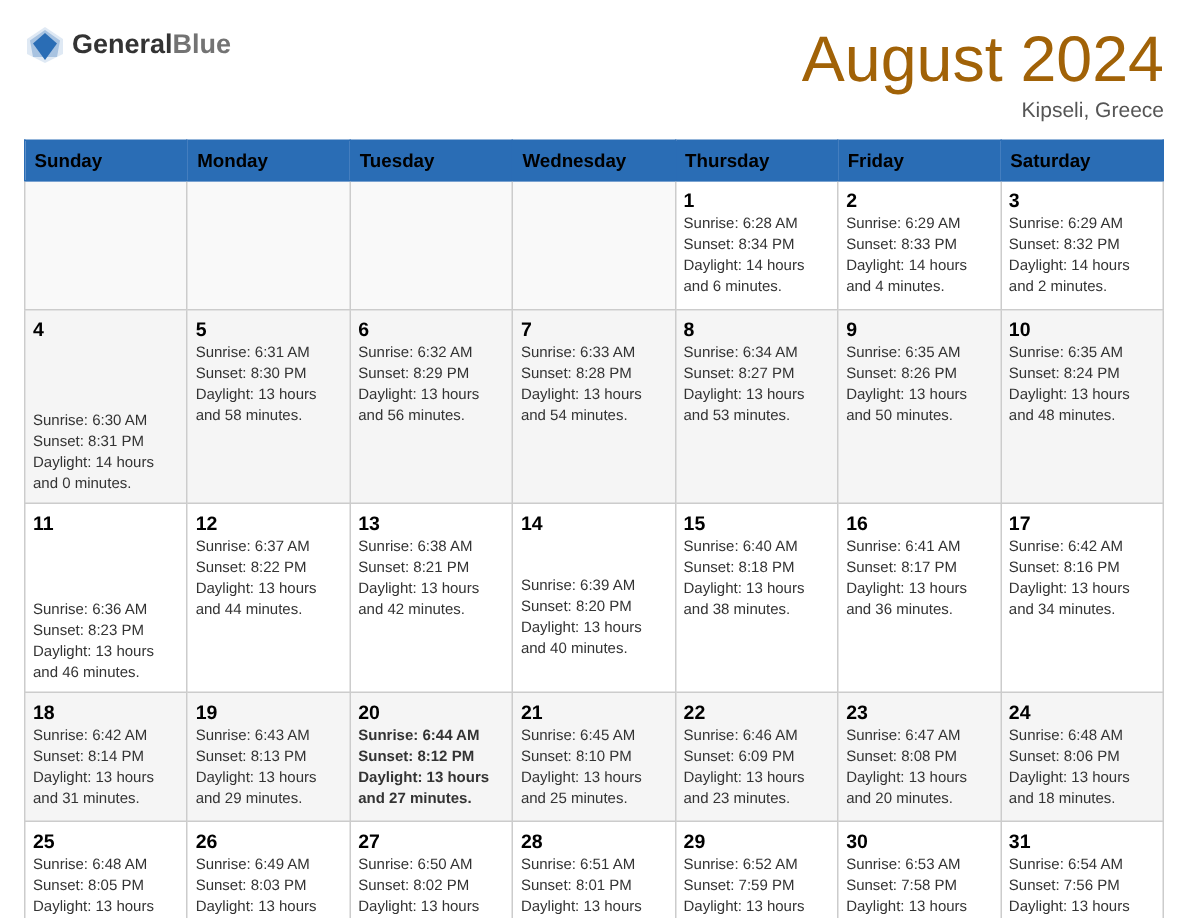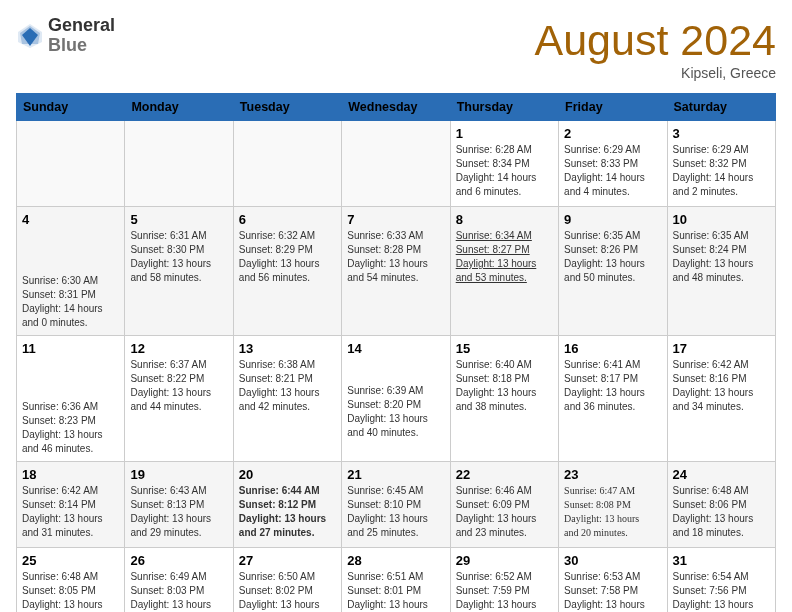--- a/index.html
+++ b/index.html
@@ -16,21 +16,21 @@
       align-items: flex-start;
       margin-bottom: 12px;
     }
     .logo {
       display: flex;
       align-items: center;
       gap: 4px;
     }
     .logo-text {
       display: flex;
-      flex-direction: column;
+      flex-direction: row;
       line-height: 1.1;
       justify-content: flex-end;
     }
     .logo-general {
       font-size: 18px;
       font-weight: bold;
       color: #333;
     }
     .logo-blue {
       font-size: 18px;
@@ -195,21 +195,21 @@
         </td>
         <td>
           <span class="day-number">7</span>
           <div class="day-info" style="white-space: pre-line;">Sunrise: 6:33 AM
 Sunset: 8:28 PM
 Daylight: 13 hours
 and 54 minutes.</div>
         </td>
         <td>
           <span class="day-number">8</span>
-          <div class="day-info" style="white-space: pre-line; text-decoration: underline;">Sunrise: 6:34 AM
+          <div class="day-info" style="white-space: pre-line;">Sunrise: 6:34 AM
 Sunset: 8:27 PM
 Daylight: 13 hours
 and 53 minutes.</div>
         </td>
         <td>
           <span class="day-number">9</span>
           <div class="day-info" style="white-space: pre-line;">Sunrise: 6:35 AM
 Sunset: 8:26 PM
 Daylight: 13 hours
 and 50 minutes.</div>
@@ -304,21 +304,21 @@
         </td>
         <td>
           <span class="day-number">22</span>
           <div class="day-info" style="white-space: pre-line;">Sunrise: 6:46 AM
 Sunset: 6:09 PM
 Daylight: 13 hours
 and 23 minutes.</div>
         </td>
         <td>
           <span class="day-number">23</span>
-          <div class="day-info" style="white-space: pre-line; font-family: Liberation Serif, serif;">Sunrise: 6:47 AM
+          <div class="day-info" style="white-space: pre-line;">Sunrise: 6:47 AM
 Sunset: 8:08 PM
 Daylight: 13 hours
 and 20 minutes.</div>
         </td>
         <td>
           <span class="day-number">24</span>
           <div class="day-info" style="white-space: pre-line;">Sunrise: 6:48 AM
 Sunset: 8:06 PM
 Daylight: 13 hours
 and 18 minutes.</div>

